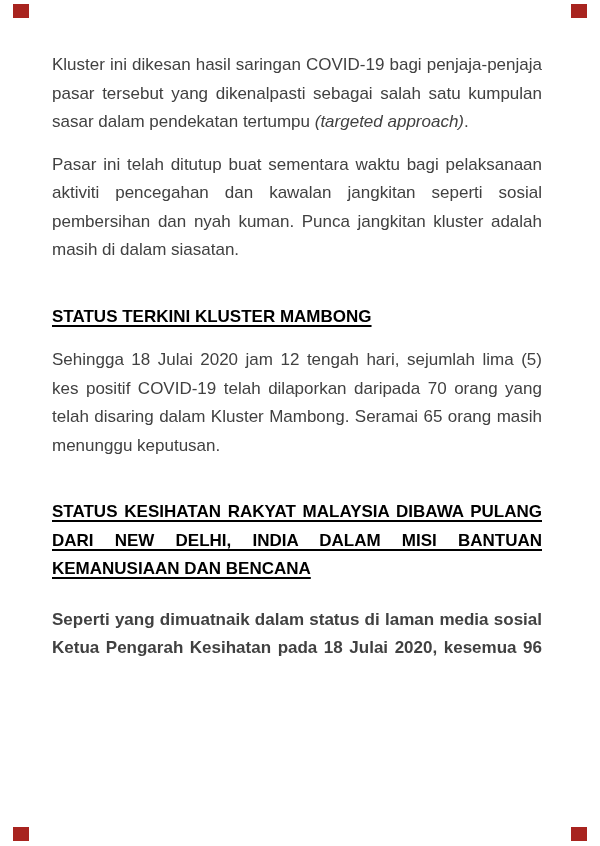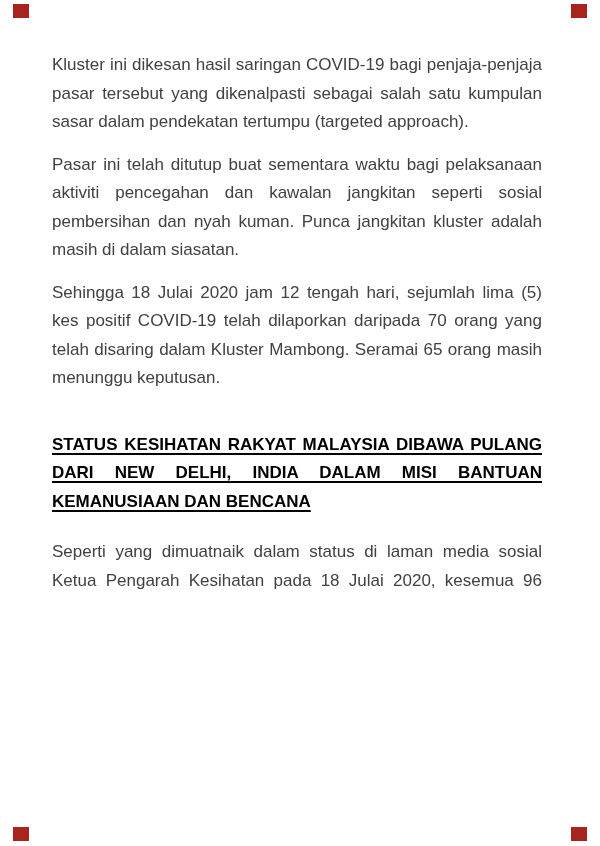--- a/index.html
+++ b/index.html
@@ -30,22 +30,24 @@
   .para {
     margin: 0 0 14px 0;
     font-size: 17px;
     line-height: 28.5px;
     color: var(--body-color, #414141);
     text-align: justify;
     letter-spacing: 0;
   }
   .para.cont-justify {
     text-align-last: justify;
+    font-weight: bold;
   }
   .para .it {
+    font-style: italic;
     margin-top: 42px;
   }
   .heading {
     margin: 38px 0 15px 0;
     font-size: 17px;
     line-height: 28.5px;
     font-weight: bold;
     color: var(--heading-color, #000000);
     text-align: justify;
     text-decoration: underline;
@@ -75,20 +77,21 @@
   <div class="corner-marker tr"></div>
   <div class="corner-marker bl"></div>
   <div class="corner-marker br"></div>
 
   <div class="content">
 
     <p class="para"><span>Kluster ini dikesan hasil saringan COVID-19 bagi penjaja-penjaja pasar tersebut yang dikenalpasti sebagai salah satu kumpulan sasar dalam pendekatan tertumpu </span><span class="it">(targeted approach)</span><span>.</span></p>
 
     <p class="para">Pasar ini telah ditutup buat sementara waktu bagi pelaksanaan aktiviti pencegahan dan kawalan jangkitan seperti sosial pembersihan dan nyah kuman. Punca jangkitan kluster adalah masih di dalam siasatan.</p>
 
+    <h2 class="heading">STATUS TERKINI KLUSTER MAMBONG</h2>
 
     <p class="para">Sehingga 18 Julai 2020 jam 12 tengah hari, sejumlah lima (5) kes positif COVID-19 telah dilaporkan daripada 70 orang yang telah disaring dalam Kluster Mambong. Seramai 65 orang masih menunggu keputusan.</p>
 
 
     <h2 class="heading big-gap-after">STATUS KESIHATAN RAKYAT MALAYSIA DIBAWA PULANG DARI NEW DELHI, INDIA DALAM MISI BANTUAN KEMANUSIAAN DAN BENCANA</h2>
 
     <p class="para cont-justify">Seperti yang dimuatnaik dalam status di laman media sosial Ketua Pengarah Kesihatan pada 18 Julai 2020, kesemua 96</p>
 
   </div>
 </div>

